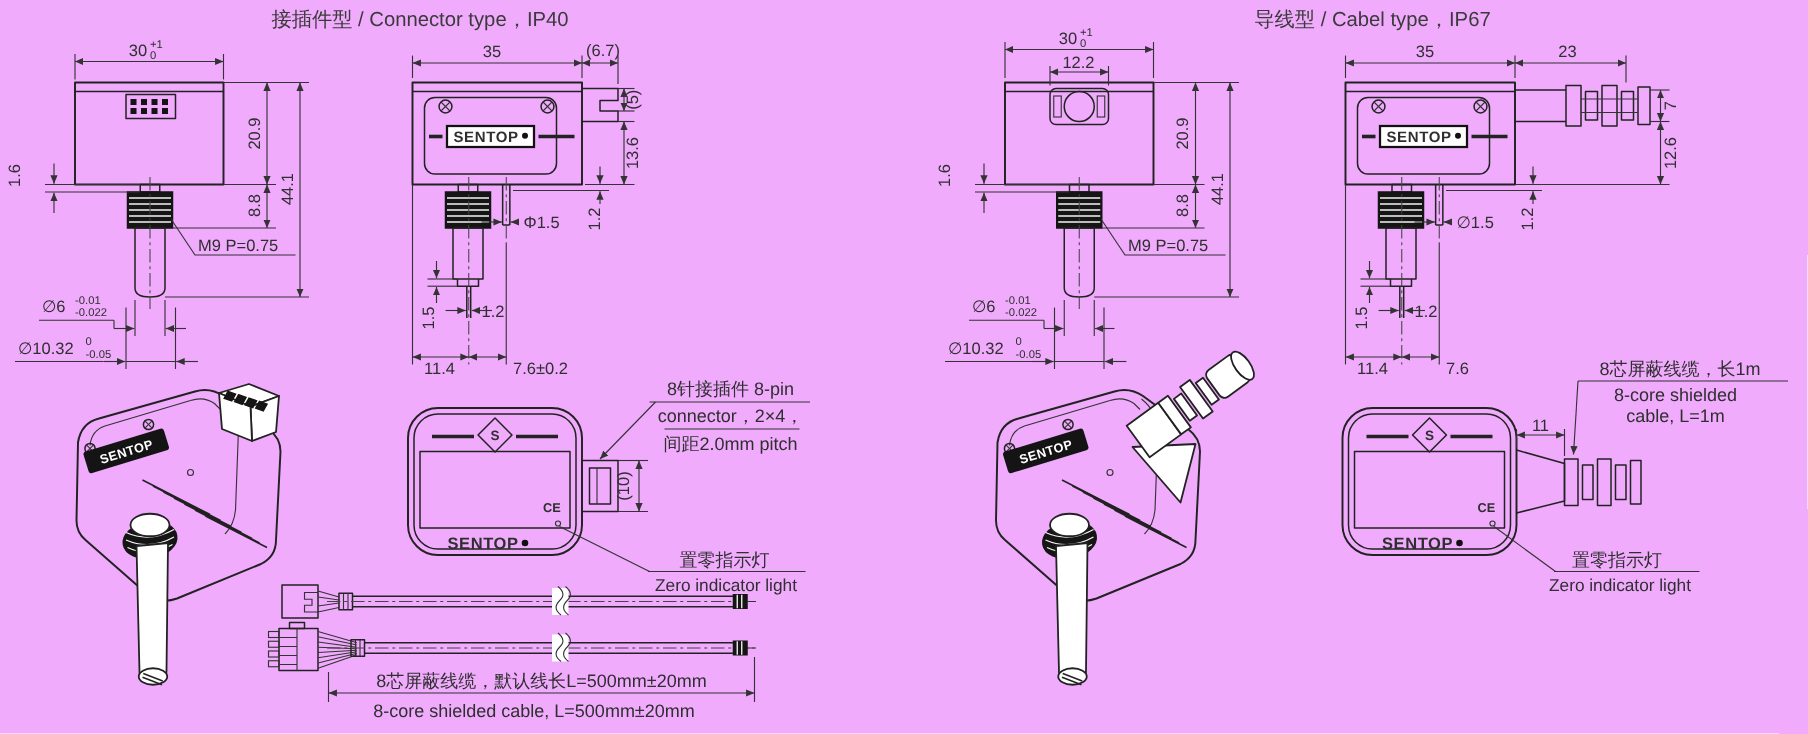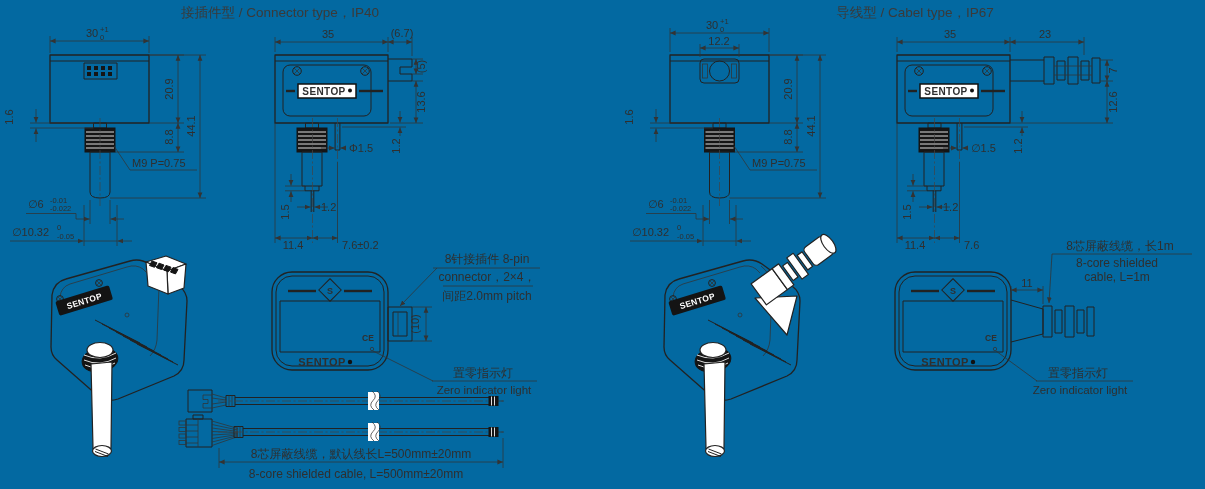--- a/index.html
+++ b/index.html
@@ -1,16 +1,16 @@
 <!DOCTYPE html>
 <html><head>
 <meta charset="utf-8">
 <style>
   html,body{margin:0;padding:0;background:#fff;}
-  #stage{position:relative;width:1205px;height:489px;background:#0369a1;overflow:hidden;}
+  #stage{position:relative;width:1205px;height:489px;background:#f0abfc;overflow:hidden;}
   svg{display:block;}
   text{font-family:"Liberation Sans","DejaVu Sans",sans-serif;fill:#2f2f2f;}
   .ti{font-size:13.5px;fill:#3a3a3a;}
   .dt{font-size:11px;}
   .dts{font-size:7.5px;}
   .an{font-size:12px;}
   .an2{font-size:11.5px;}
   .br{font-weight:bold;font-size:10px;letter-spacing:.4px;}
   .brw{font-weight:bold;font-size:8.5px;letter-spacing:.3px;fill:#ffffff;}
   .ce{font-weight:bold;font-size:8.5px;}

